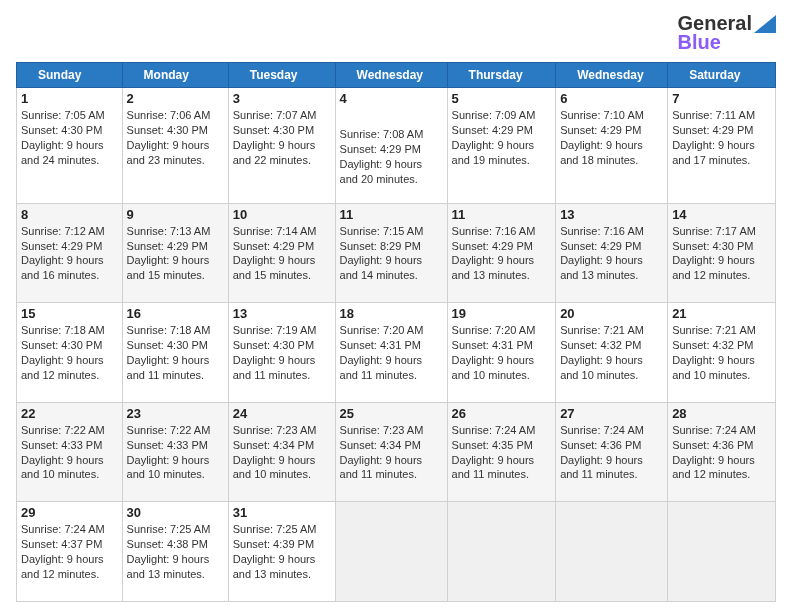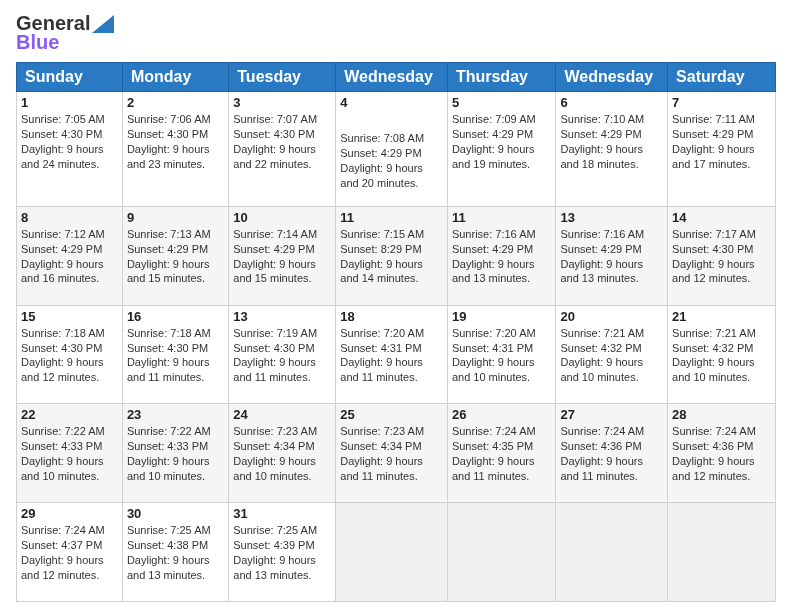--- a/index.html
+++ b/index.html
@@ -12,21 +12,21 @@
     }
     .page {
       width: 792px;
       height: 612px;
       padding: 12px 16px 10px 16px;
       display: flex;
       flex-direction: column;
     }
     .header {
       display: flex;
-      justify-content: flex-start;
+      justify-content: flex-end;
       align-items: flex-start;
       margin-bottom: 8px;
     }
     .logo {
       display: flex;
       flex-direction: column;
       align-items: flex-start;
     }
     .logo-row {
       display: flex;
@@ -46,23 +46,23 @@
       color: #555;
     }
     .calendar-table {
       width: 100%;
       border-collapse: collapse;
       flex: 1;
     }
     .calendar-table thead tr th {
       background: #2979c3;
       color: #fff;
-      font-size: 16px;
+      font-size: 12px;
       font-weight: bold;
-      padding: 5px 8px;
+      padding: 5px 21px;
       text-align: left;
       border: 1px solid #2060a0;
     }
     .calendar-table tbody tr td {
       vertical-align: top;
       border: 1px solid #d0d0d0;
       padding: 3px 4px;
       font-size: 10px;
       color: #333;
       width: 113px;

